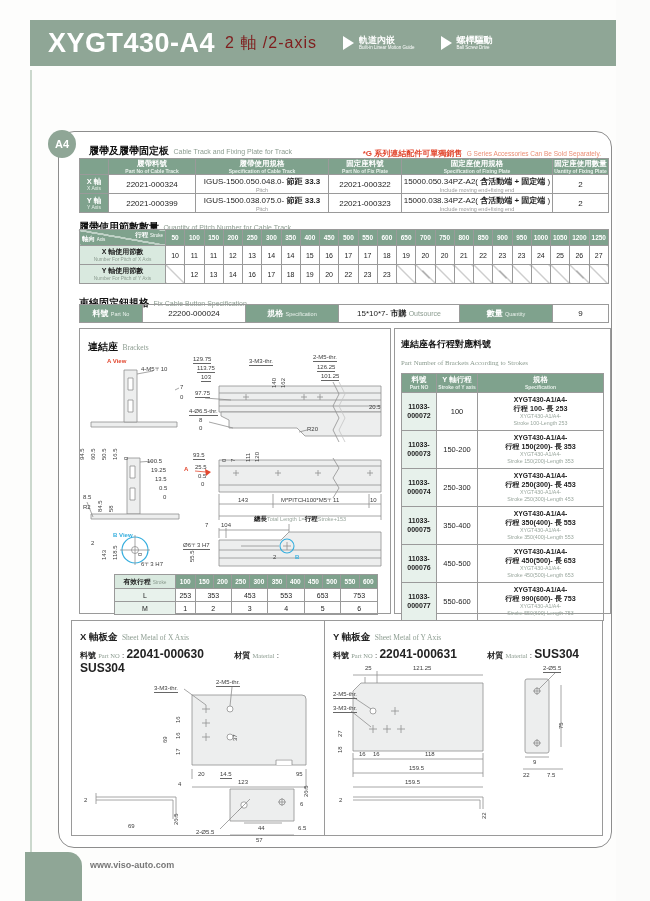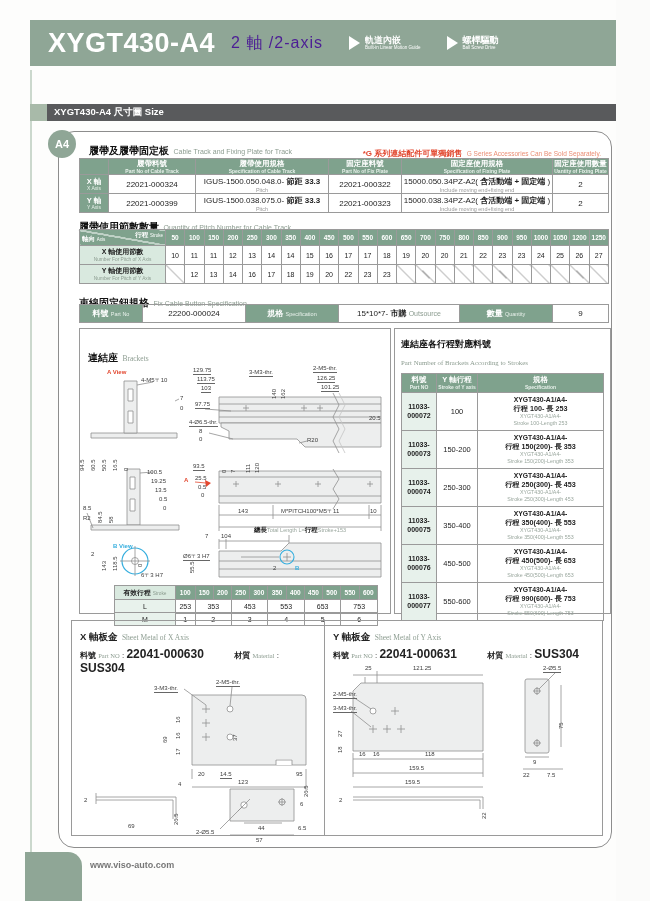--- a/index.html
+++ b/index.html
@@ -2,21 +2,21 @@
 <html><head>
 <meta charset="utf-8">
 <style>
   html,body{margin:0;padding:0;background:#fbfbfa;}
   .page{position:relative;width:616px;height:901px;background:#fdfdfc;overflow:hidden;
         font-family:"Liberation Sans",sans-serif;color:#222;}
   
   .topbar{position:absolute;left:30px;top:20px;width:590px;height:46px;background:#8FA696;
           display:flex;align-items:center;}
   .model{color:#fff;font-weight:bold;font-size:27px;letter-spacing:0.5px;margin-left:18px;}
-  .axes{color:#4c1d95;font-size:16px;margin-left:16px;letter-spacing:1px;}
+  .axes{color:#7f1d1d;font-size:16px;margin-left:10px;letter-spacing:1px;}
   .feat{display:flex;align-items:center;margin-left:26px;}
   .tri{width:0;height:0;border-left:11px solid #fff;border-top:7px solid transparent;
        border-bottom:7px solid transparent;margin-right:5px;}
   .fzh{color:#fff;font-weight:bold;font-size:9px;line-height:1.15;}
   .fen{color:#fff;font-size:4.5px;line-height:1.2;}
   .vline{position:absolute;top:70px;width:2px;height:782px;background:#CBD8CD;}
   .vline.l{left:30px}.vline.r{left:618px}
   
   .secbar{position:absolute;left:30px;top:104px;width:590px;height:17px;background:#595A5C;
           display:flex;align-items:center;}
@@ -132,24 +132,20 @@
     </div>
     <div class="feat">
       <span class="tri"></span>
       <div>
         <div class="fzh">螺桿驅動</div>
         <div class="fen">Ball Screw Drive</div>
       </div>
     </div>
   </header>
 
-  <div class="secbar">
-    <span class="sq"></span>
-    <span>XYGT430-A4 尺寸圖 Size</span>
-  </div>
 
   <div class="mainbox">
     <div class="badge">A4</div>
 
     <div class="abs" style="left:30px;top:8px;">
       <span class="zh-b">履帶及履帶固定板</span>
       <span class="en-g">Cable Track and Fixing Plate for Track</span>
     </div>
     <div class="note">
       <span class="r1">*G 系列連結配件可單獨銷售</span>
@@ -328,21 +324,21 @@
         <td style="width:120px">
           <span>15*10*7-</span> <b>市購</b> <span class="en-g" style="font-size:7px">Outsource</span></td>
         <td class="glab" style="width:92px">
           <span class="h-zh">數量</span> <span class="h-en">Quantity</span></td>
         <td><span>9</span></td>
       </tr>
     </tbody>
       </table>
 
     <div class="bbox" style="left:20px;top:196px;width:310px;height:284px;">
-      <div style="margin:18px 0 0 8px">
+      <div style="margin:7px 0 0 8px">
         <span class="zh-b">連結座</span>
         <span class="en-serif">Brackets</span>
       </div>
       <div class="draw" style="margin-left:3px;width:302px;height:216px;">
         <svg width="302" height="216" viewBox="0 0 302 216">
           <g stroke="#8f8f8f" stroke-width="0.8" fill="#EDEEEE">
 
             <rect x="8" y="68" width="86" height="5"></rect>
             <rect x="41" y="16" width="13" height="52"></rect>
             <rect x="45" y="24" width="5" height="12" fill="#fff"></rect>

